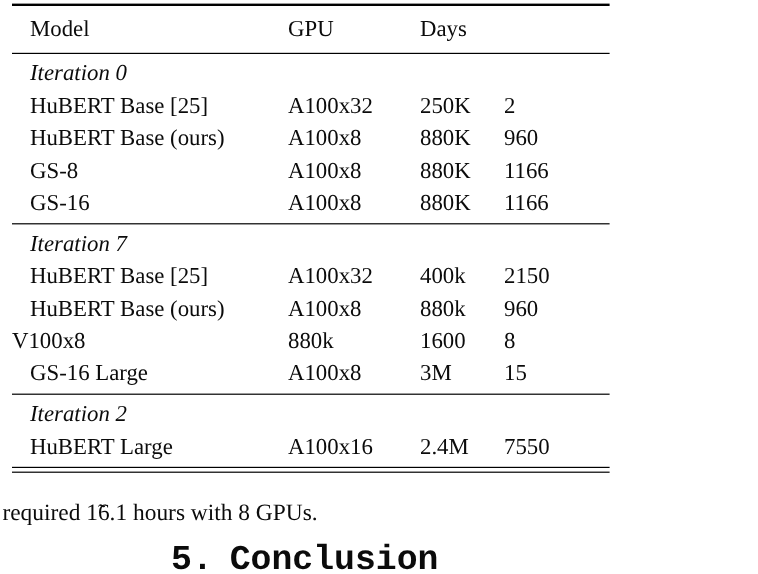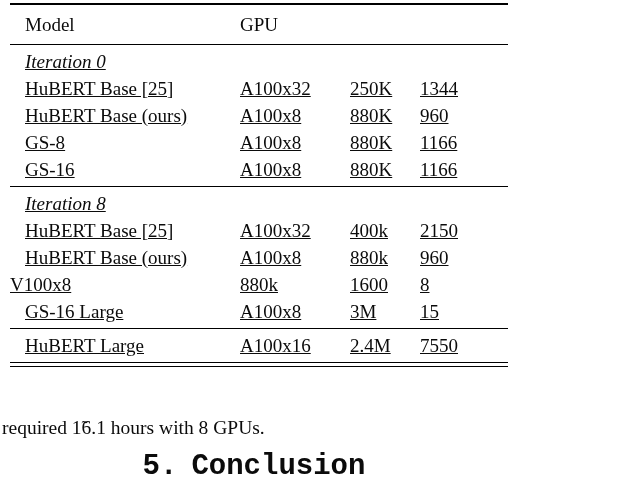--- a/index.html
+++ b/index.html
@@ -29,21 +29,21 @@
   .row {
     display: grid;
     grid-template-columns: 230px 110px 70px 140px 72px;
     align-items: center;
     height: 27px;
   }
   .header-row { height: 39px; }
   .cell { white-space: nowrap; }
   .cell.model { text-align: left; padding-left: 15px; }
   .cell.num   { text-align: left; }
-  .section { padding: 3px 0 3px 0; text-decoration: underline; }
+  .section { padding: 3px 0 3px 0; }
   .section-label-row .cell { font-style: italic; }
 
   
   .fragment {
     position: absolute;
     left: 2px; top: 417px;
     font-size: 19.5px;
     white-space: nowrap;
   }
   .conclusion-heading {
@@ -61,34 +61,34 @@
 <body>
 
 <div class="page">
 
   <div class="paper-table">
     <div class="rule-top"></div>
 
     <div class="row header-row">
       <div class="cell model">Model</div>
       <div class="cell num">GPU</div>
+      <div class="cell num">Days</div>
     </div>
 
     <div class="rule"></div>
 
     <div>
         <div class="section">
           <div class="row section-label-row">
             <div class="cell model">Iteration 0</div>
           </div>
           <div class="row">
             <div class="cell model">HuBERT Base [25]</div>
             <div class="cell num">A100x32</div>
             <div class="cell num">250K</div>
-            <div class="cell num">1344</div>
             <div class="cell num">2</div>
           </div>
           <div class="row">
             <div class="cell model">HuBERT Base (ours)</div>
             <div class="cell num">A100x8</div>
             <div class="cell num">880K</div>
             <div class="cell num">960</div>
             <div class="cell num">5</div>
           </div>
           <div class="row">
@@ -102,21 +102,21 @@
             <div class="cell model">GS-16</div>
             <div class="cell num">A100x8</div>
             <div class="cell num">880K</div>
             <div class="cell num">1166</div>
             <div class="cell num">6</div>
           </div>
         </div>
         <div class="rule"></div>
         <div class="section">
           <div class="row section-label-row">
-            <div class="cell model">Iteration 8</div>
+            <div class="cell model">Iteration 7</div>
           </div>
           <div class="row">
             <div class="cell model">HuBERT Base [25]</div>
             <div class="cell num">A100x32</div>
             <div class="cell num">400k</div>
             <div class="cell num">2150</div>
             <div class="cell num">3</div>
           </div>
           <div class="row">
             <div class="cell model">HuBERT Base (ours)</div>
@@ -133,20 +133,23 @@
           </div>
           <div class="row">
             <div class="cell model">GS-16 Large</div>
             <div class="cell num">A100x8</div>
             <div class="cell num">3M</div>
             <div class="cell num">15</div>
           </div>
         </div>
         <div class="rule"></div>
         <div class="section">
+          <div class="row section-label-row">
+            <div class="cell model">Iteration 2</div>
+          </div>
           <div class="row">
             <div class="cell model">HuBERT Large</div>
             <div class="cell num">A100x16</div>
             <div class="cell num">2.4M</div>
             <div class="cell num">7550</div>
             <div class="cell num">20</div>
           </div>
         </div>
         <div class="rule-double"></div>
       </div>

